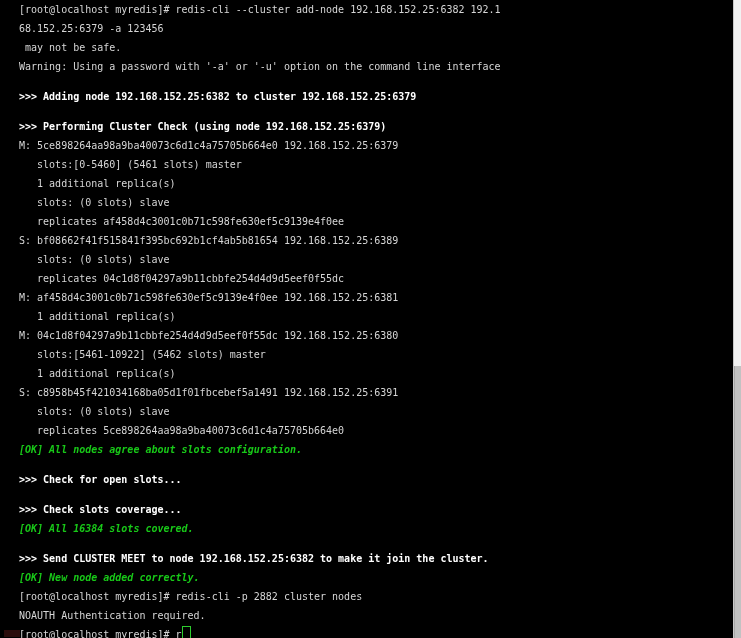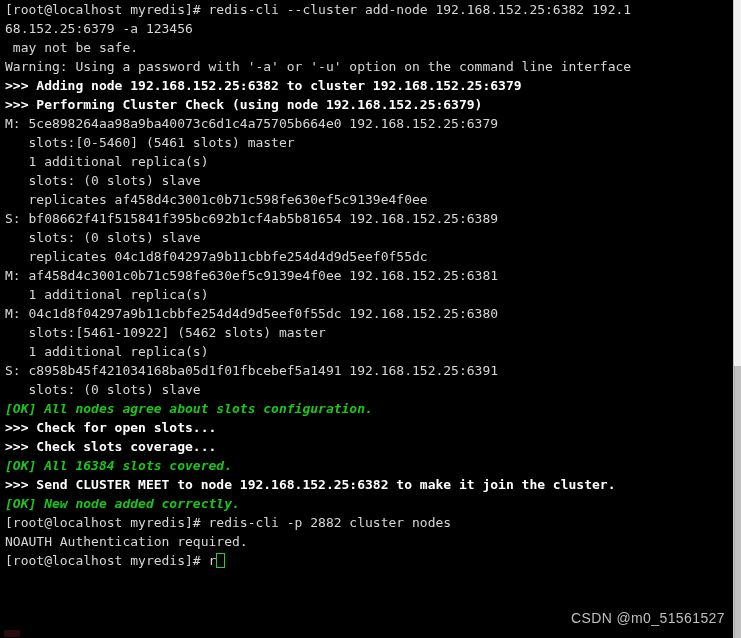--- a/index.html
+++ b/index.html
@@ -22,28 +22,28 @@
     width: 733px;
     height: 638px;
     background: #000000;
     padding: 0;
     box-sizing: border-box;
   }
   .line {
     position: relative;
     height: 19px;
     line-height: 19px;
-    padding-left: 5px;
-    font-size: 13px;
+    padding-left: 19px;
+    font-size: 10px;
     letter-spacing: 0px;
     white-space: pre;
     color: #d8d8d8;
   }
   .fg-white  { color: #d6d6d6; }
-  .fg-bright { color: #ffffff; font-weight: bold; }
+  .fg-bright { color: #ffffff; font-weight: bold; margin-top: 11px; }
   .fg-green  { color: #18c818; font-weight: bold; font-style: italic; }
   .cursor {
     display: inline-block;
     width: 9px;
     height: 15px;
     vertical-align: -3px;
     border: 1px solid #2ecc2e;
     box-sizing: border-box;
     background: transparent;
   }
@@ -108,34 +108,34 @@
         <div class="line fg-white">S: bf08662f41f515841f395bc692b1cf4ab5b81654 192.168.152.25:6389</div>
         <div class="line fg-white">   slots: (0 slots) slave</div>
         <div class="line fg-white">   replicates 04c1d8f04297a9b11cbbfe254d4d9d5eef0f55dc</div>
         <div class="line fg-white">M: af458d4c3001c0b71c598fe630ef5c9139e4f0ee 192.168.152.25:6381</div>
         <div class="line fg-white">   1 additional replica(s)</div>
         <div class="line fg-white">M: 04c1d8f04297a9b11cbbfe254d4d9d5eef0f55dc 192.168.152.25:6380</div>
         <div class="line fg-white">   slots:[5461-10922] (5462 slots) master</div>
         <div class="line fg-white">   1 additional replica(s)</div>
         <div class="line fg-white">S: c8958b45f421034168ba05d1f01fbcebef5a1491 192.168.152.25:6391</div>
         <div class="line fg-white">   slots: (0 slots) slave</div>
+        <div class="line fg-white">   replicates 5ce898264aa98a9ba40073c6d1c4a75705b664e0</div>
         <div class="line fg-green">[OK] All nodes agree about slots configuration.</div>
         <div class="line fg-bright">&gt;&gt;&gt; Check for open slots...</div>
         <div class="line fg-bright">&gt;&gt;&gt; Check slots coverage...</div>
         <div class="line fg-green">[OK] All 16384 slots covered.</div>
         <div class="line fg-bright">&gt;&gt;&gt; Send CLUSTER MEET to node 192.168.152.25:6382 to make it join the cluster.</div>
         <div class="line fg-green">[OK] New node added correctly.</div>
         <div class="line fg-white">[root@localhost myredis]# redis-cli -p 2882 cluster nodes</div>
         <div class="line fg-white">NOAUTH Authentication required.</div>
       </div>
 
     <div class="line"><span class="fg-white">[root@localhost myredis]# </span><span class="fg-white">r</span><span class="cursor"></span></div>
   </div>
 
   <div id="bottom-artifact"></div>
 
-  <div id="watermark">CSDN @m0_51561527</div>
 
   <div id="scrollbar">
     <div id="scroll-thumb" style="top: 366px; height: 272px;"></div>
   </div>
 
 </div>
 
 </body></html>

